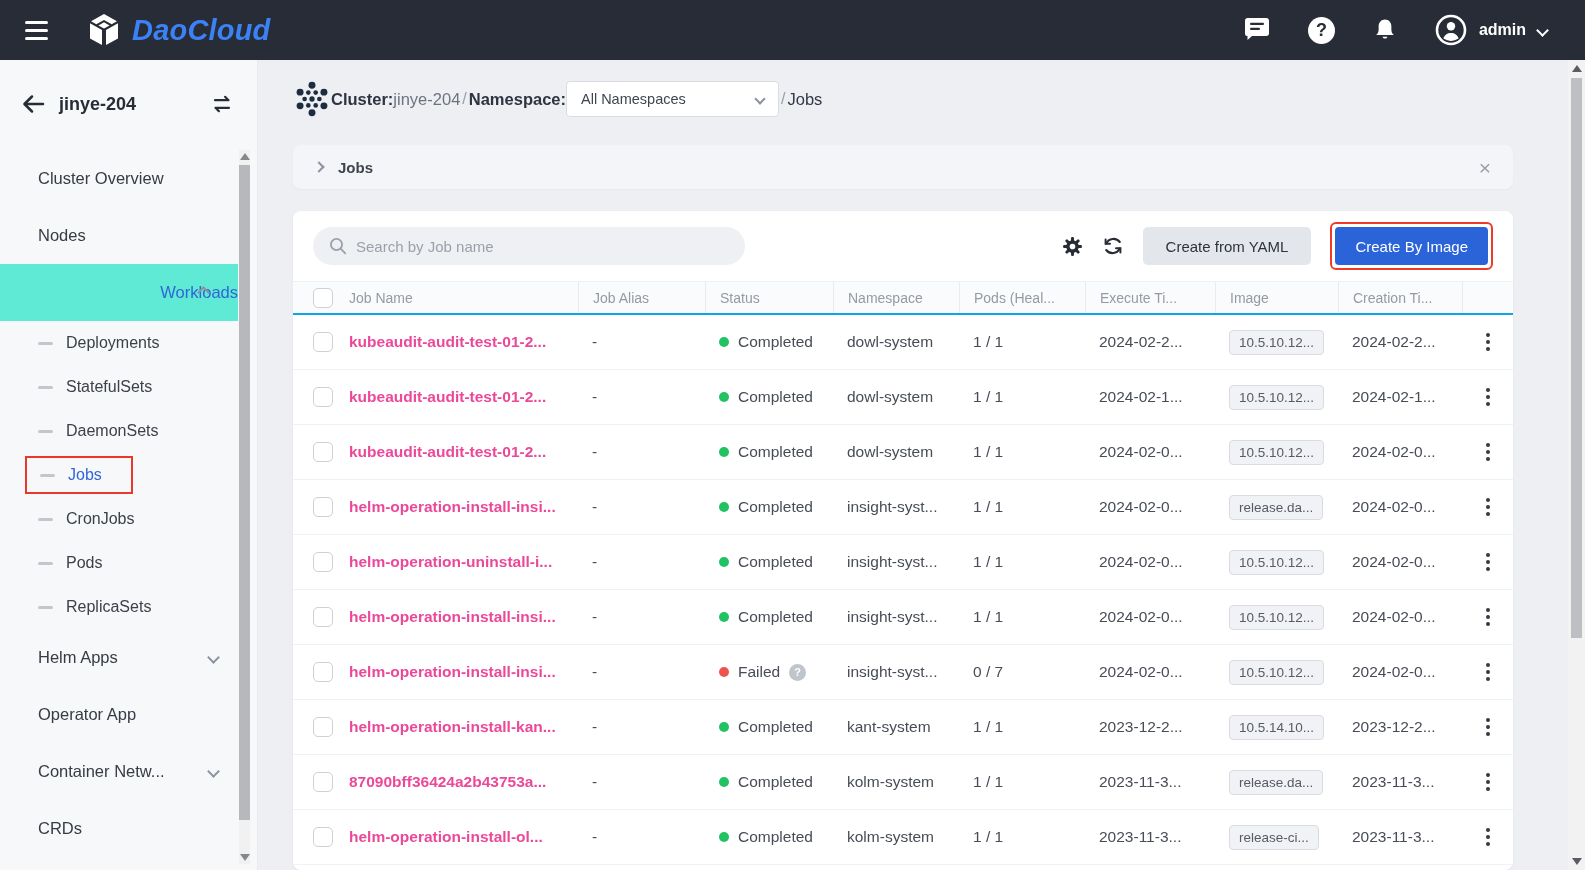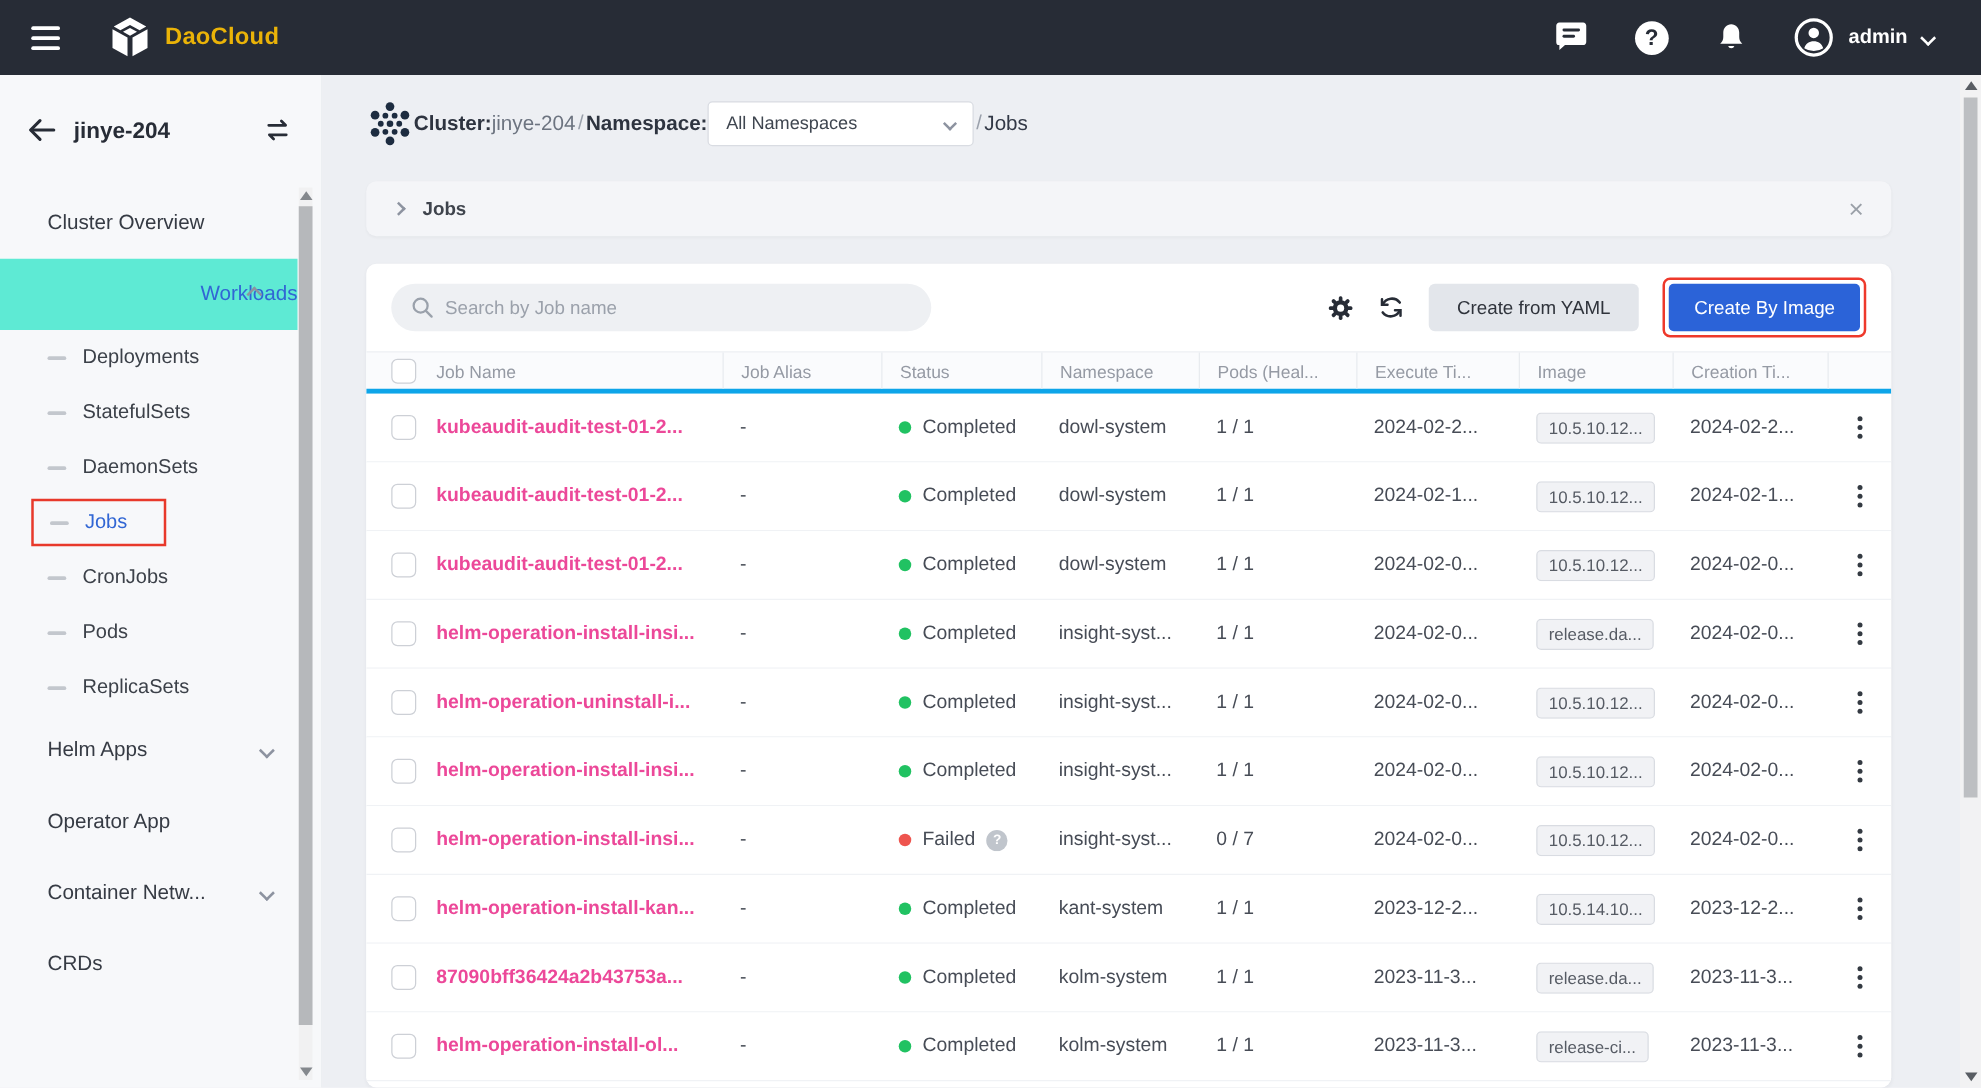--- a/index.html
+++ b/index.html
@@ -5,21 +5,21 @@
   * { margin:0; padding:0; box-sizing:border-box; }
   html,body { width:1585px; height:870px; overflow:hidden;
     font-family:"Liberation Sans", sans-serif; background:#edeff3; }
 
   
   .topbar { position:absolute; top:0; left:0; width:1585px; height:60px;
     background:#272c36; display:flex; align-items:center; z-index:30; }
   .hamburger { margin-left:25px; display:flex; flex-direction:column; gap:5px; cursor:pointer; }
   .hamburger span { width:23px; height:3px; background:#fff; border-radius:2px; display:block; }
   .brand { display:flex; align-items:center; gap:10px; margin-left:38px; }
-  .brand-name { color:#eab308; font-size:19px; font-weight:700; letter-spacing:.2px; }
+  .brand-name { color:#3b82f6; font-size:29px; font-weight:700; letter-spacing:.2px;font-style:italic; }
   .top-right { margin-left:auto; display:flex; align-items:center; gap:37px; padding-right:38px; }
   .topicon { display:flex; align-items:center; justify-content:center; cursor:pointer; }
   .help-circle { width:27px; height:27px; border-radius:50%; background:#fff; color:#272c36;
     font-weight:700; font-size:18px; display:flex; align-items:center; justify-content:center; }
   .help-circle::after { content:"?"; }
   .user-wrap { display:flex; align-items:center; gap:12px; cursor:pointer; }
   .user-name { color:#fff; font-size:16px; font-weight:600; }
 
   
   .chev { width:9px; height:9px; border-right:2px solid #8d93a0; border-bottom:2px solid #8d93a0; display:inline-block; }
@@ -82,21 +82,21 @@
   .icon-btn { display:flex; align-items:center; cursor:pointer; }
   .btn-gray { height:38px; padding:0 23px; background:#e3e6eb; border:none; border-radius:5px;
     font-size:15px; color:#2f333b; font-family:"Liberation Sans", sans-serif; cursor:pointer; }
   .btn-blue-wrap { border:2px solid #ee392b; padding:3px; border-radius:6px; }
   .btn-blue { height:38px; padding:0 20px; background:#2b63d8; border:none; border-radius:4px;
     font-size:15px; color:#fff; font-family:"Liberation Sans", sans-serif; cursor:pointer; }
 
   .thead, .trow { display:grid;
     grid-template-columns:56px 229px 127px 128px 126px 126px 130px 123px 124px 1fr;
     align-items:center; }
-  .thead { height:34px; background:#fafbfd; border-top:1px solid #eef0f4; border-bottom:4px solid #0ea5e9; }
+  .thead { height:34px; background:#fafbfd; border-top:1px solid #eef0f4; border-bottom:2px solid #0ea5e9; }
   .thead .hcell { font-size:14px; color:#959aa4; padding-left:14px; white-space:nowrap; overflow:hidden;
     height:100%; display:flex; align-items:center; }
   .thead .hcell.sep { border-left:1px solid #e8ebef; }
   .thead .c-check, .trow .c-check { padding-left:20px; display:flex; align-items:center; }
   .checkbox { width:20px; height:20px; border:1.6px solid #cdd0d6; border-radius:5px; background:#fff;
     display:inline-block; cursor:pointer; }
   .trow { height:55px; border-bottom:1px solid #f0f2f5; background:#fff; }
   .cell { padding-left:14px; font-size:15.5px; color:#474c56; white-space:nowrap; overflow:hidden;
     display:flex; align-items:center; }
   .c-name { padding-left:0; font-weight:700; color:#ec4899; cursor:pointer; }
@@ -176,20 +176,23 @@
     <span style="display:flex;cursor:pointer;">
       <svg width="22" height="20" viewBox="0 0 22 20" fill="none" stroke="#272c36" stroke-width="2.2" stroke-linecap="round" stroke-linejoin="round">
         <path d="M4 6.2h13.5l-3.4-3.4"></path>
           <path d="M18 13.8H4.5l3.4 3.4"></path>
       </svg>
     </span>
   </div>
   <nav class="side-nav">
     <div class="side-item">
         <span>Cluster Overview</span>
+      </div>
+    <div class="side-item">
+        <span>Nodes</span>
       </div>
     <div class="side-item selected">
       <span>Workloads</span>
       <span class="chev chev-up"></span>
     </div>
     <div class="side-sub">
         <span class="dash"></span>
         <span>Deployments</span>
       </div>
     <div class="side-sub">

